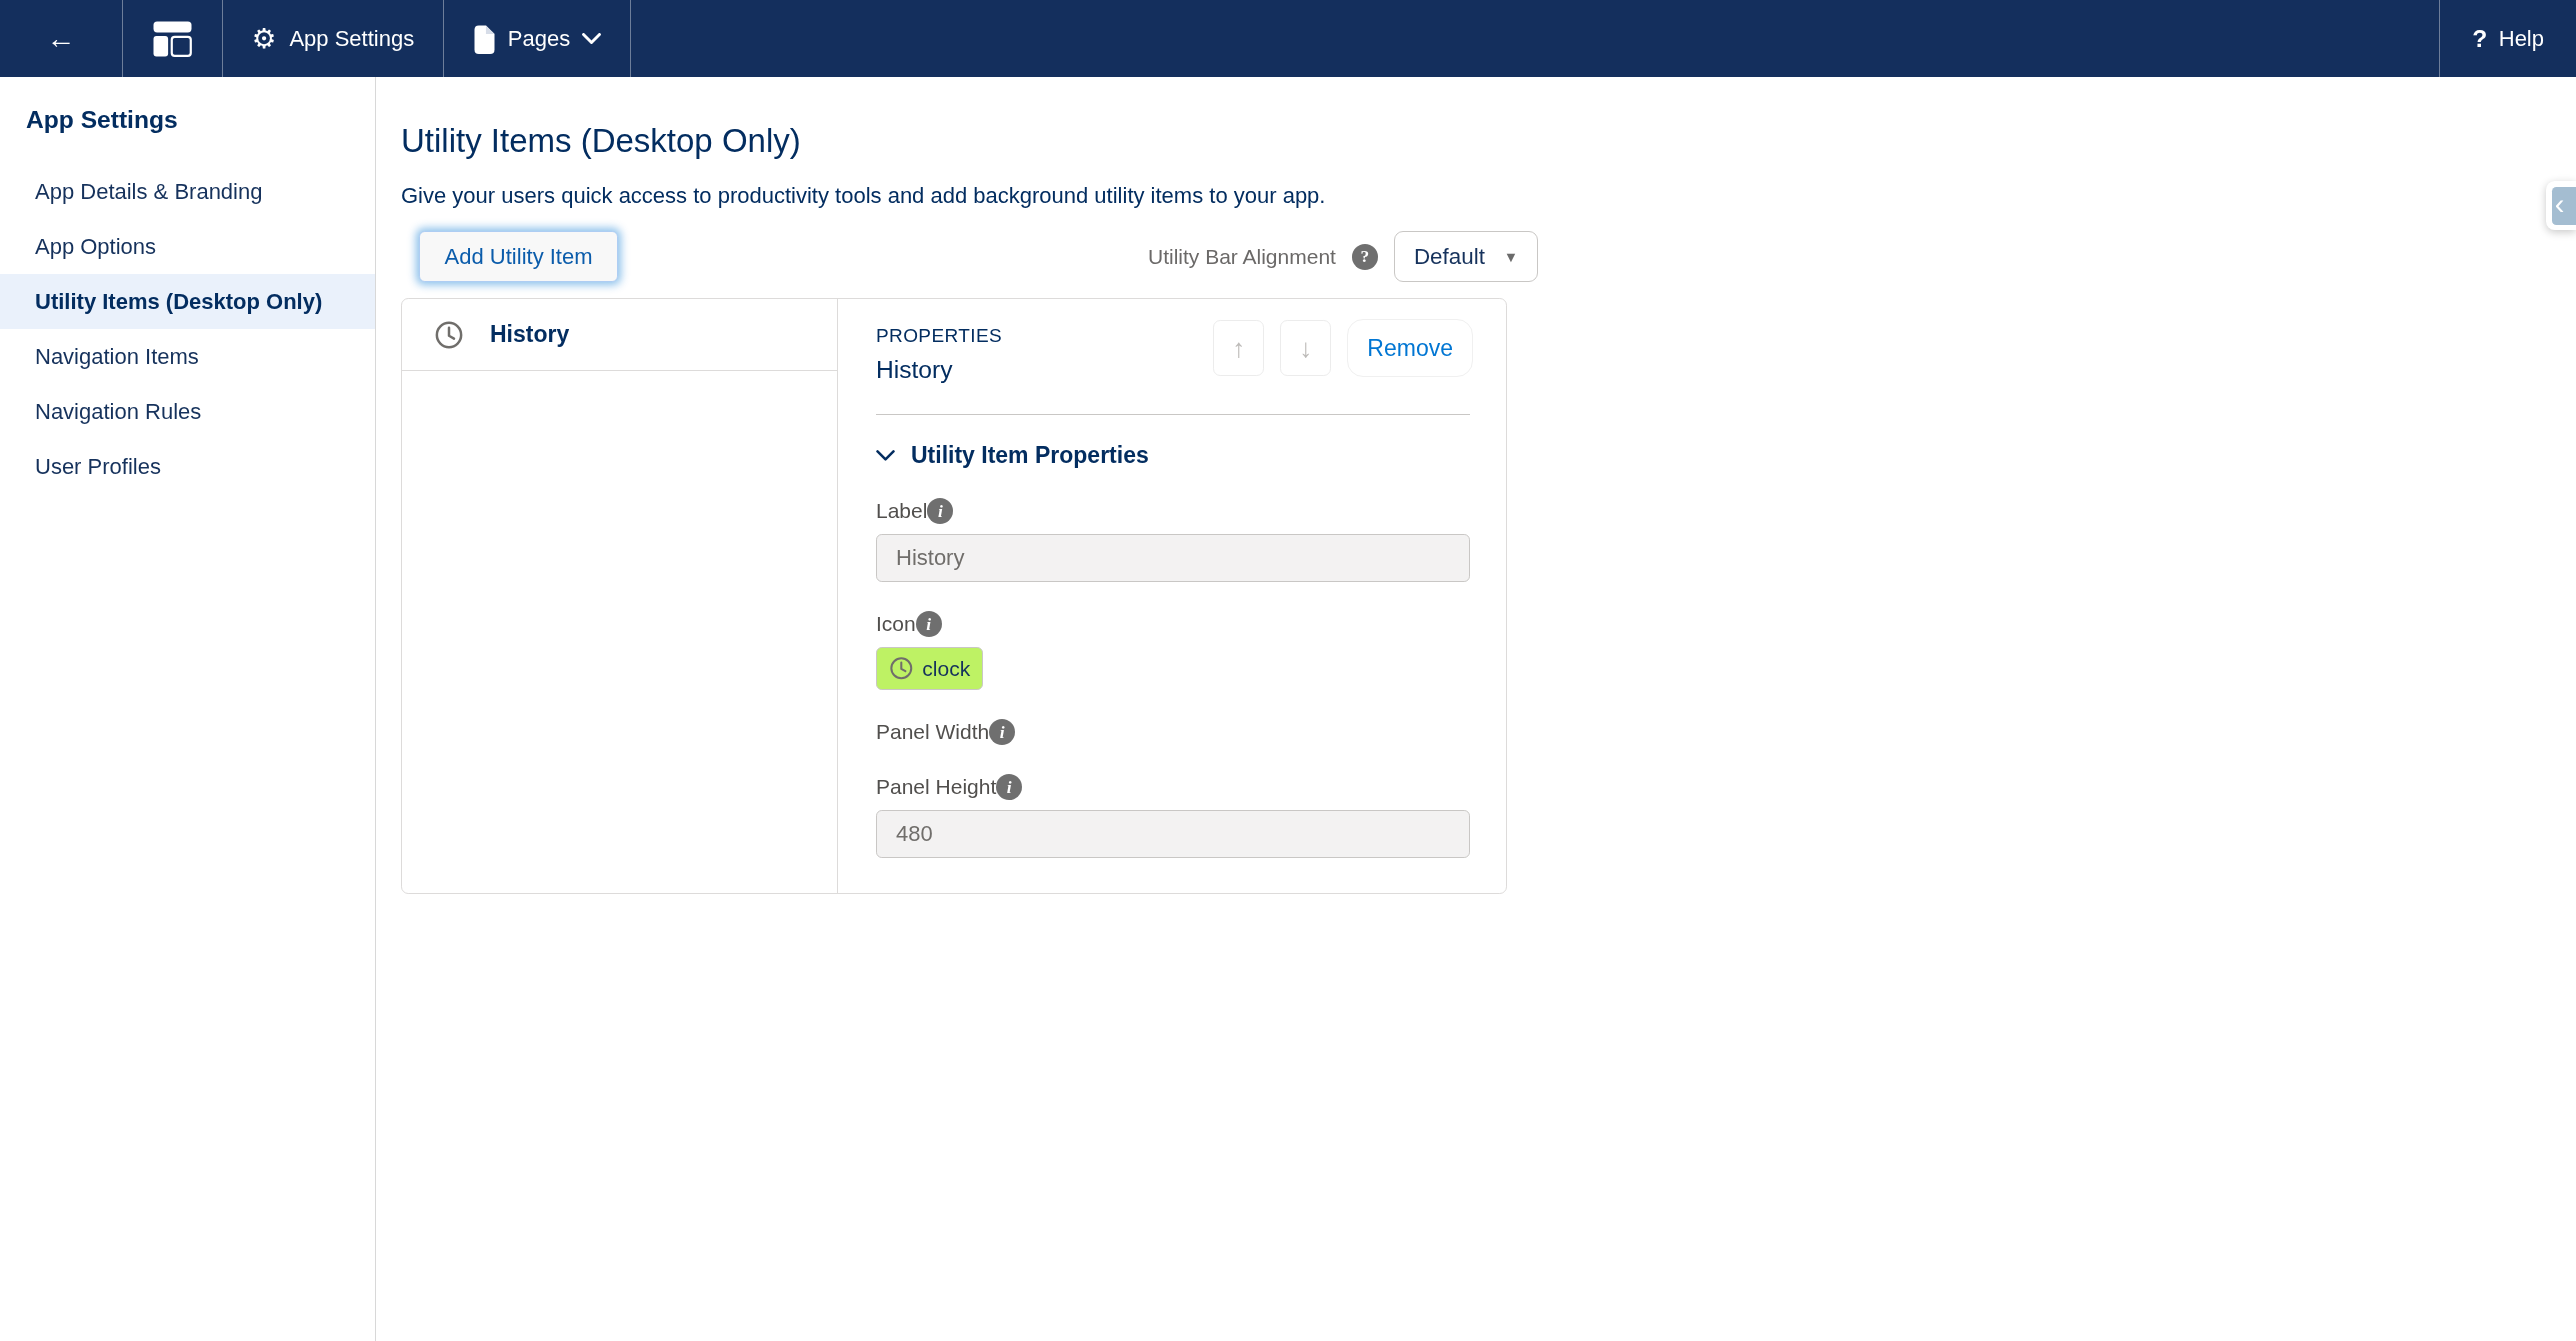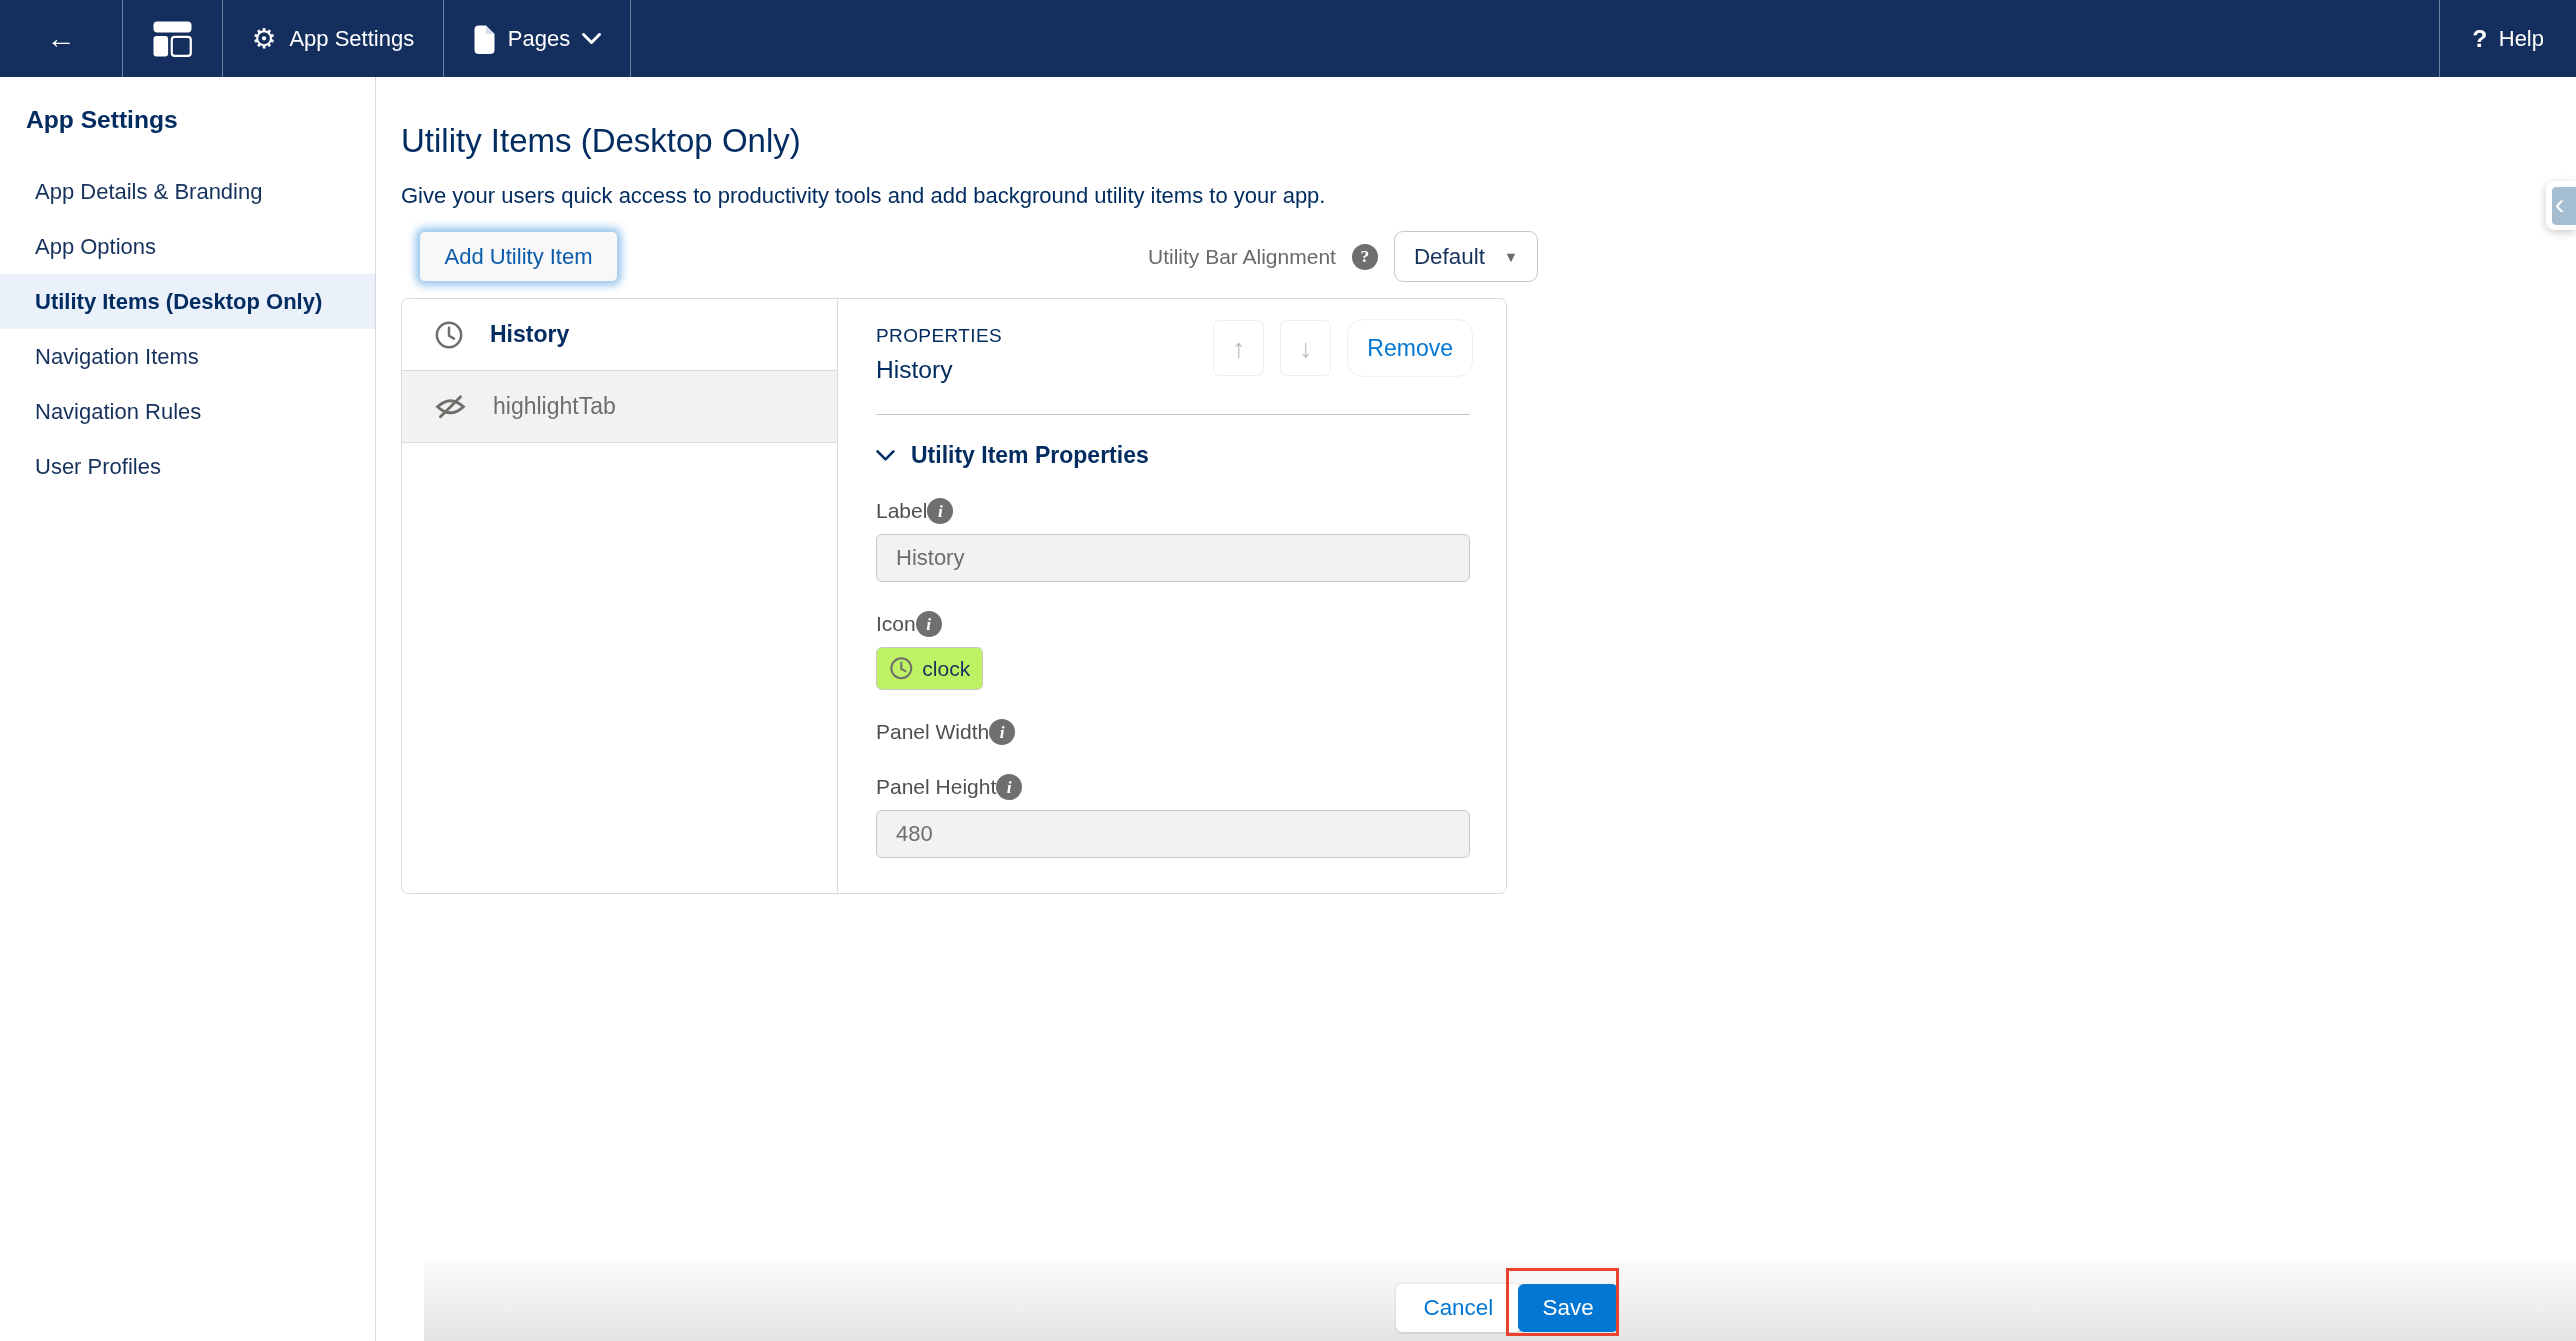--- a/index.html
+++ b/index.html
@@ -136,27 +136,20 @@
     <section class="card">
 
       <div class="card-list">
         <div class="list-row row-active">
           <svg width="30" height="30" viewBox="0 0 42 42">
             <circle cx="21" cy="21" r="17" fill="none" stroke="#706e6b" stroke-width="3.5"></circle>
             <polyline points="21,11 21,22 28,26" fill="none" stroke="#706e6b" stroke-width="3.5" stroke-linecap="round" stroke-linejoin="round"></polyline>
           </svg>
           <span class="row-label">History</span>
         </div>
-        <div class="list-row row-hidden">
-          <svg width="33" height="27.5" viewBox="0 0 46 38">
-            <path d="M5 19 Q23 2 41 19 Q23 36 5 19 Z" fill="none" stroke="#706e6b" stroke-width="4"></path>
-            <line x1="9" y1="33" x2="37" y2="5" stroke="#706e6b" stroke-width="4" stroke-linecap="round"></line>
-          </svg>
-          <span class="row-label">highlightTab</span>
-        </div>
       </div>
 
       <div class="card-props">
         <div class="props-eyebrow">PROPERTIES</div>
         <div class="props-name">History</div>
 
         <div class="props-actions">
           <div class="sq-btn">
             <span>↑</span>
           </div>
@@ -207,24 +200,19 @@
           <span class="info-icon">i</span>
         </div>
         <input class="text-input" type="text" value="480" style="">
 
         
         
       </div>
     </section>
   </main>
 
-  <footer class="footer">
-    <button class="footer-cancel">Cancel</button>
-    <button class="footer-save">Save</button>
-    <div class="save-annotation"></div>
-  </footer>
 
   <div class="edge-toggle">
     <div class="edge-toggle-inner">‹</div>
   </div>
 
 </div>
 
 
 </body></html>

